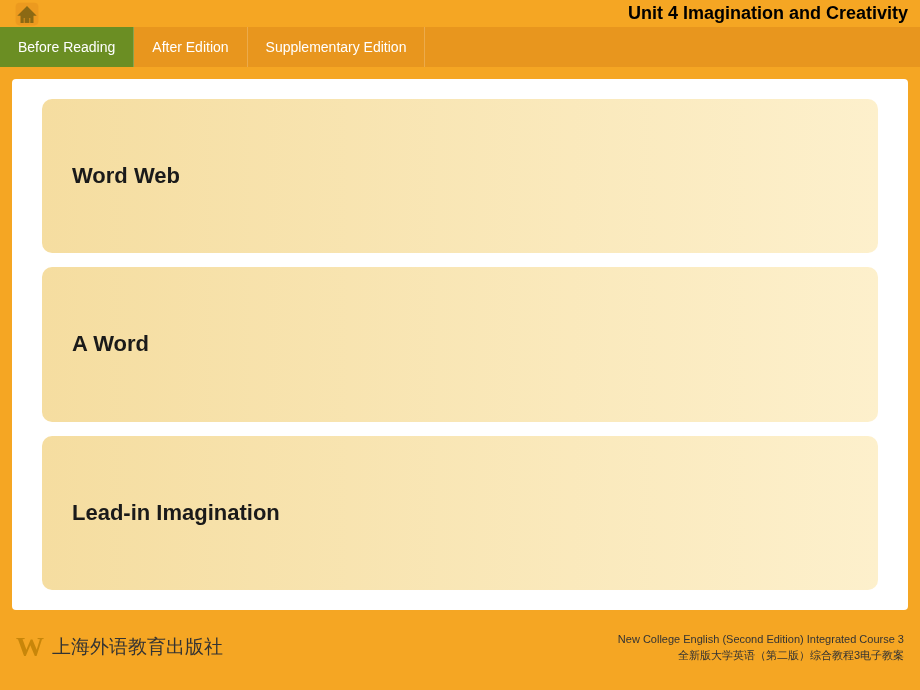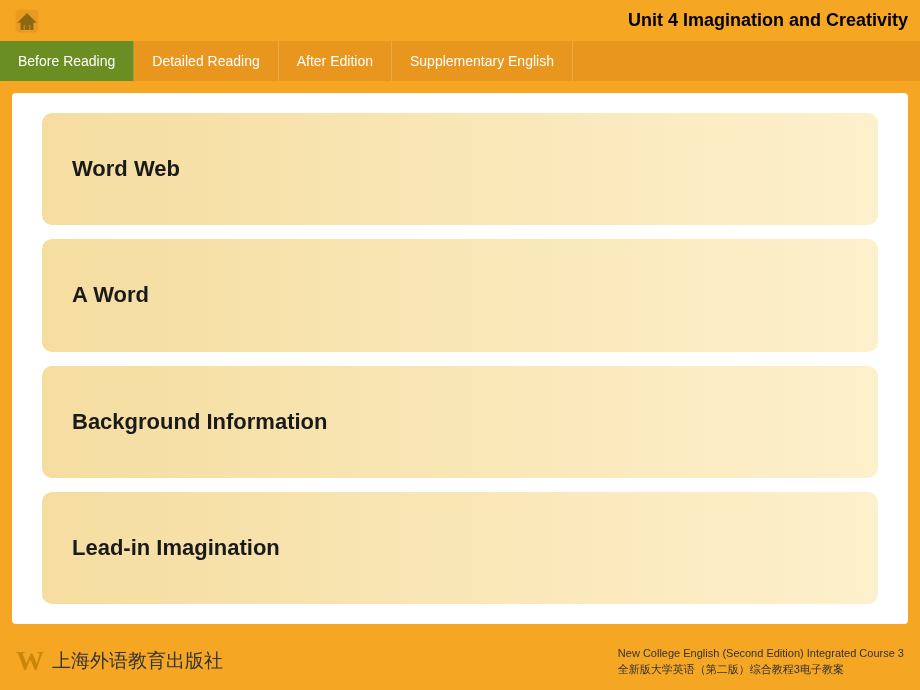--- a/index.html
+++ b/index.html
@@ -16,21 +16,21 @@
       background: #f5a623;
     }
 
     
     .header {
       background: #f5a623;
       display: flex;
       align-items: center;
       justify-content: flex-end;
       padding: 6px 12px;
-      height: 41px;
+      height: 27px;
       position: relative;
     }
 
     .home-icon-area {
       position: absolute;
       left: 12px;
       top: 50%;
       transform: translateY(-50%);
       width: 30px;
       height: 30px;
@@ -124,20 +124,21 @@
 
     .footer-logo-text {
       font-size: 19px;
       color: #333;
       font-weight: 500;
     }
 
     .footer-right-text {
       font-size: 11px;
       color: #333;
+      text-align: right;
       line-height: 1.5;
     }
 
     
     .home-svg {
       width: 26px;
       height: 26px;
     }
   </style>
 </head>
@@ -152,39 +153,33 @@
     </svg>
   </div>
   <span class="unit-title">Unit 4 Imagination and Creativity</span>
 </div>
 
 <div class="nav-tabs">
   <div class="nav-tab active">
     <span>Before Reading</span>
   </div>
   <div class="nav-tab">
-    <span>Detailed Reading</span>
-  </div>
-  <div class="nav-tab">
     <span>After Edition</span>
   </div>
   <div class="nav-tab">
-    <span>Supplementary English</span>
+    <span>Supplementary Edition</span>
   </div>
 </div>
 
 <div class="main-content">
   <div class="content-card">
     <span class="content-card-title">Word Web</span>
   </div>
   <div class="content-card">
     <span class="content-card-title">A Word</span>
-  </div>
-  <div class="content-card">
-    <span class="content-card-title">Background Information</span>
   </div>
   <div class="content-card">
     <span class="content-card-title">Lead-in Imagination</span>
   </div>
 </div>
 
 <div class="footer">
   <div class="footer-logo">
     <span class="footer-logo-w">W</span>
     <span class="footer-logo-text">上海外语教育出版社</span>

